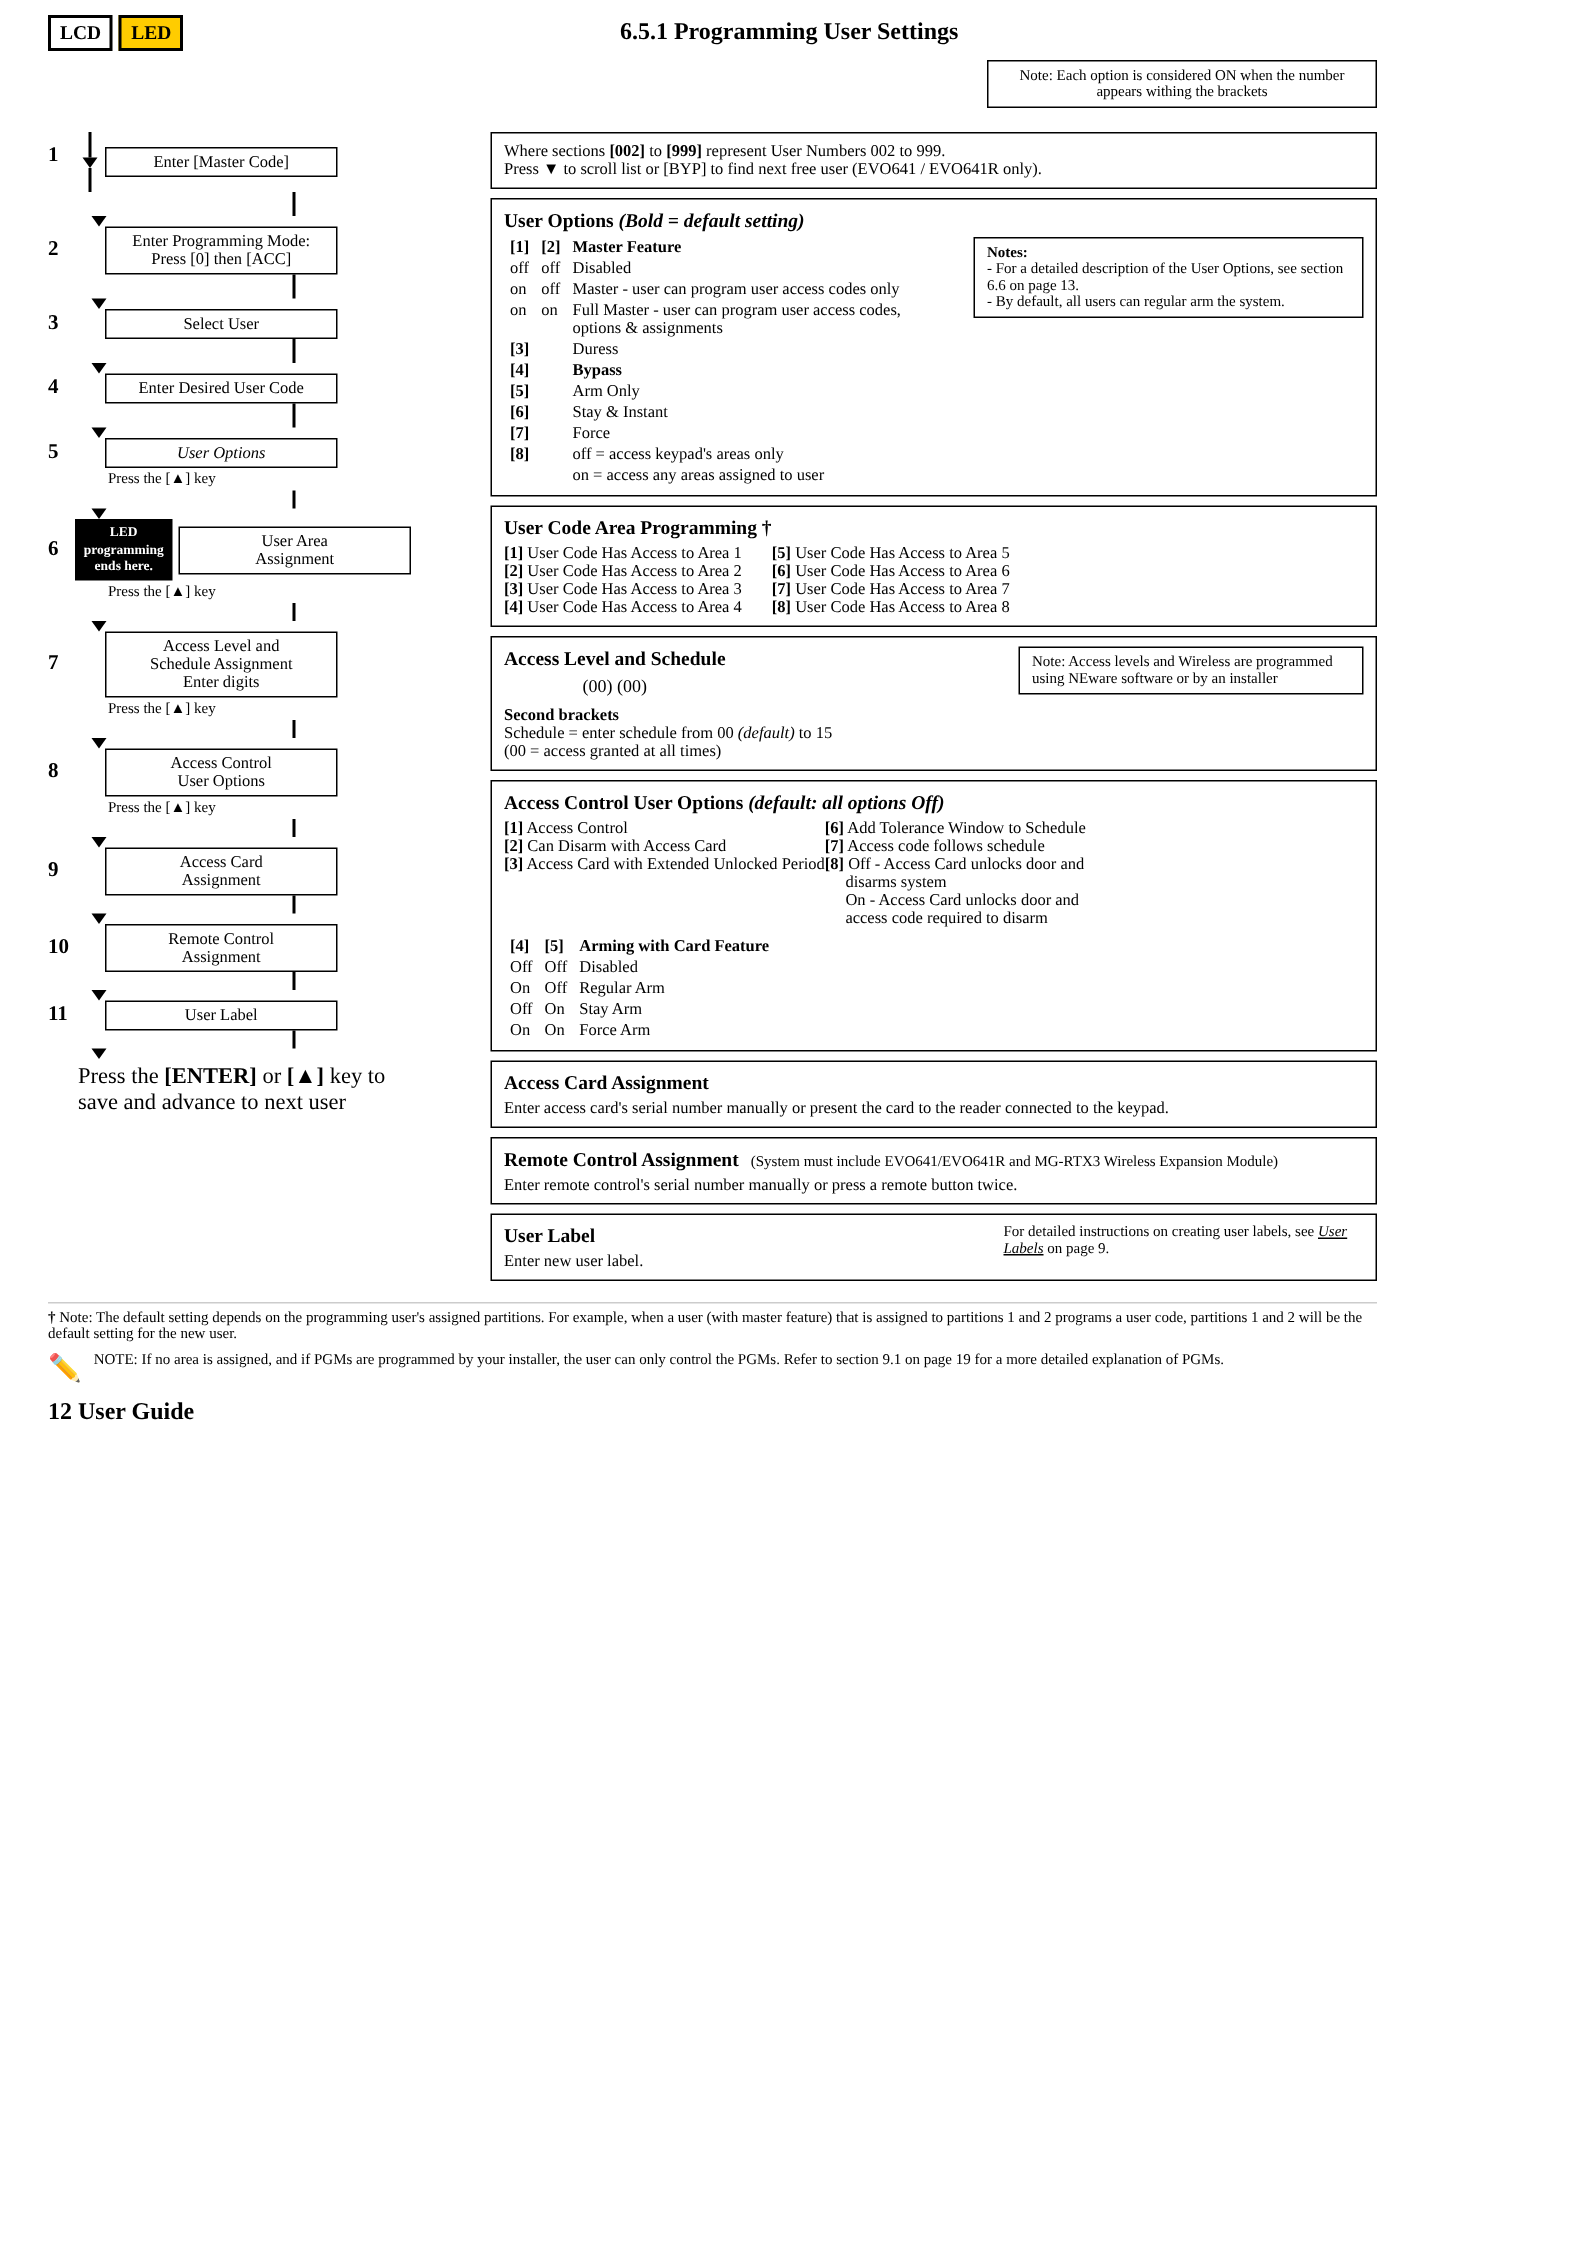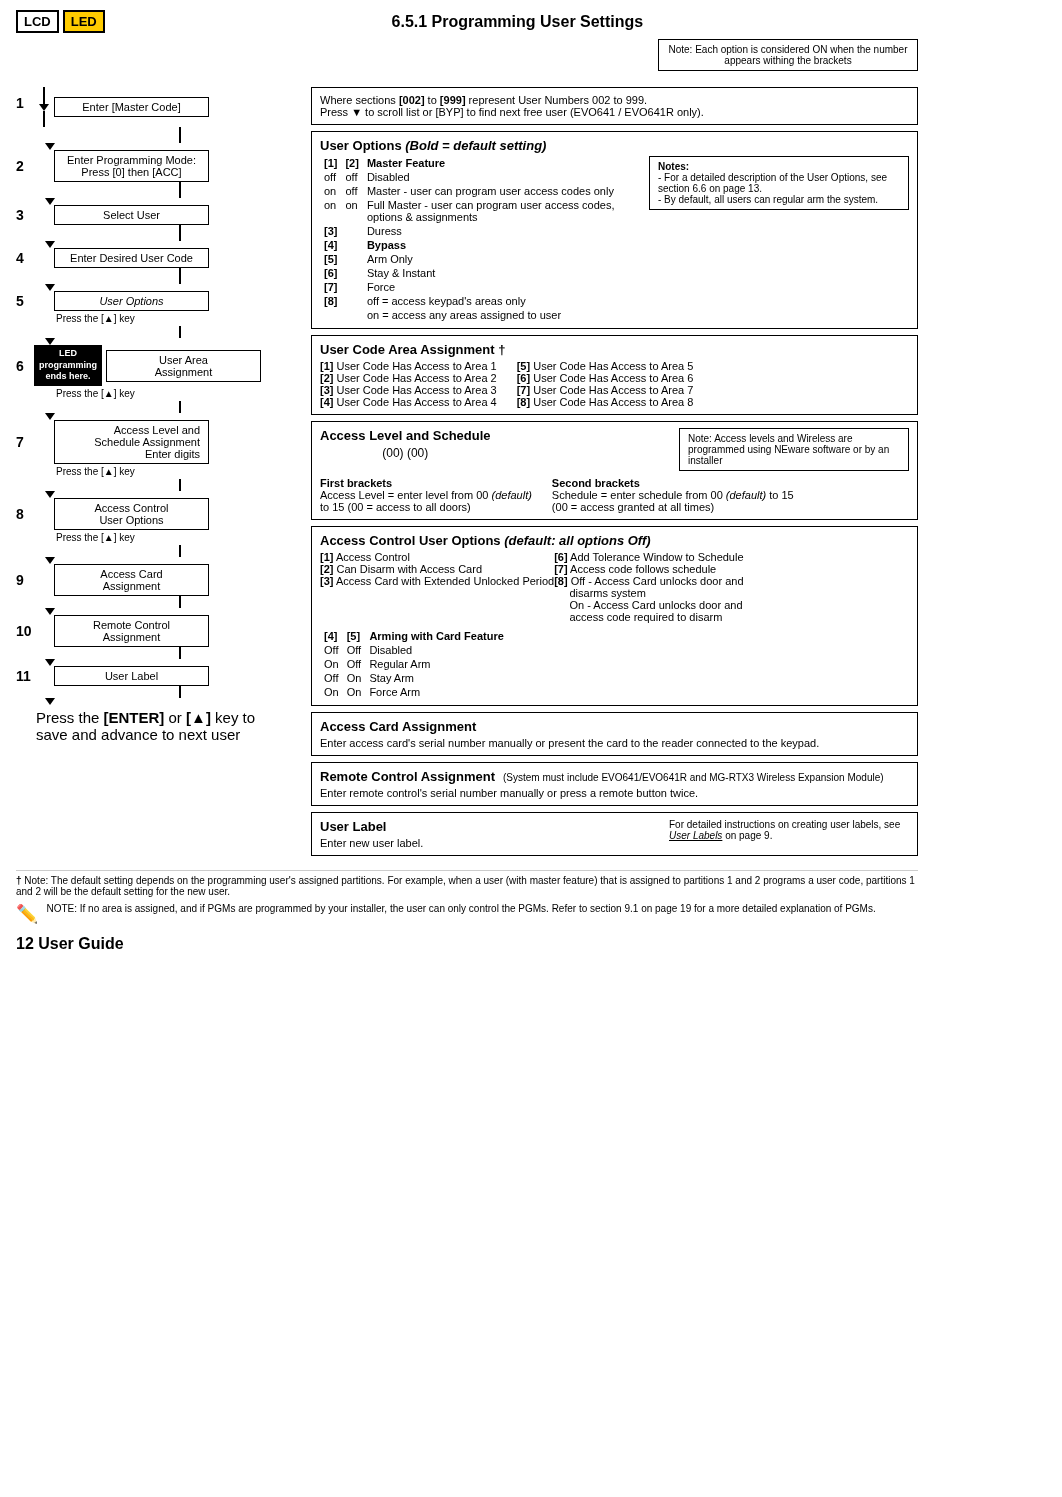--- a/index.html
+++ b/index.html
@@ -7,21 +7,22 @@
       font-family: Arial, sans-serif;
       font-size: 11px;
       background: #fff;
       width: 1062px;
       min-height: 1497px;
       color: #000;
     }
 
     .page-container {
       width: 938px;
-      padding: 10px 20px 20px 16px;
+      padding: 10px 20px 20px 32px;
+      font-family: Liberation Serif, serif;
     }
 
     
     .header-row {
       display: flex;
       align-items: center;
       margin-bottom: 6px;
     }
     .lcd-badge {
       background: #fff;
@@ -281,21 +282,21 @@
       <div style="margin-left:38px; height:12px; display:flex; flex-direction:column; align-items:center;">
         <div style="width:2px; background:#000; flex:1;"></div>
       </div>
       <div style="margin-left:29px;">
         <div class="down-arrow"></div>
       </div>
 
       <div style="display:flex; align-items:center; margin-bottom:0;">
         <div style="width:18px; font-size:14px; font-weight:bold;">7</div>
         <div style="width:20px;"></div>
-        <div class="srow-box" style="white-space:pre-line;text-align:right;">Access Level and
+        <div class="srow-box" style="white-space:pre-line;">Access Level and
 Schedule Assignment
 Enter digits</div>
       </div>
       <div class="srow-extra">Press the [▲] key</div>
 
       <div style="margin-left:38px; height:12px; display:flex; flex-direction:column; align-items:center;">
         <div style="width:2px; background:#000; flex:1;"></div>
       </div>
       <div style="margin-left:29px;">
         <div class="down-arrow"></div>
@@ -431,21 +432,21 @@
           </tr>
           <tr>
             <td colspan="2"></td>
                 <td colspan="2">on = access any areas assigned to user</td>
           </tr>
         </tbody>
           </table>
       </div>
 
       <div class="rblock" style="margin-bottom:6px;">
-        <div class="rblock-title">User Code Area Assignment †</div>
+        <div class="rblock-title">User Code Area Programming †</div>
         <div style="display:flex; gap:20px;">
           <div>
             <div><strong>[1]</strong>  User Code Has Access to Area 1</div>
             <div><strong>[2]</strong>  User Code Has Access to Area 2</div>
             <div><strong>[3]</strong>  User Code Has Access to Area 3</div>
             <div><strong>[4]</strong>  User Code Has Access to Area 4</div>
           </div>
           <div>
             <div><strong>[5]</strong>  User Code Has Access to Area 5</div>
             <div><strong>[6]</strong>  User Code Has Access to Area 6</div>
@@ -457,25 +458,20 @@
 
       <div class="rblock" style="margin-bottom:6px; position:relative;">
         <div style="display:flex; align-items:flex-start; justify-content:space-between;">
           <div>
             <div class="rblock-title">Access Level and Schedule</div>
             <div style="text-align:center; font-size:12px;">(00)  (00)</div>
           </div>
           <div style="border:1px solid #000; padding:4px 8px; font-size:10px; max-width:230px;">Note:  Access levels and Wireless are programmed using NEware software or by an installer</div>
         </div>
         <div style="display:flex; gap:20px; margin-top:6px;">
-          <div>
-            <div style="font-weight:bold;">First brackets</div>
-            <div>Access Level = enter level from 00 <em>(default)</em></div>
-            <div>to 15 (00 = access to all doors)</div>
-          </div>
           <div>
             <div style="font-weight:bold;">Second brackets</div>
             <div>Schedule = enter schedule from 00 <em>(default)</em> to 15</div>
             <div>(00 = access granted at all times)</div>
           </div>
         </div>
       </div>
 
       <div class="rblock" style="margin-bottom:6px; position:relative;">
         <div class="rblock-title">

